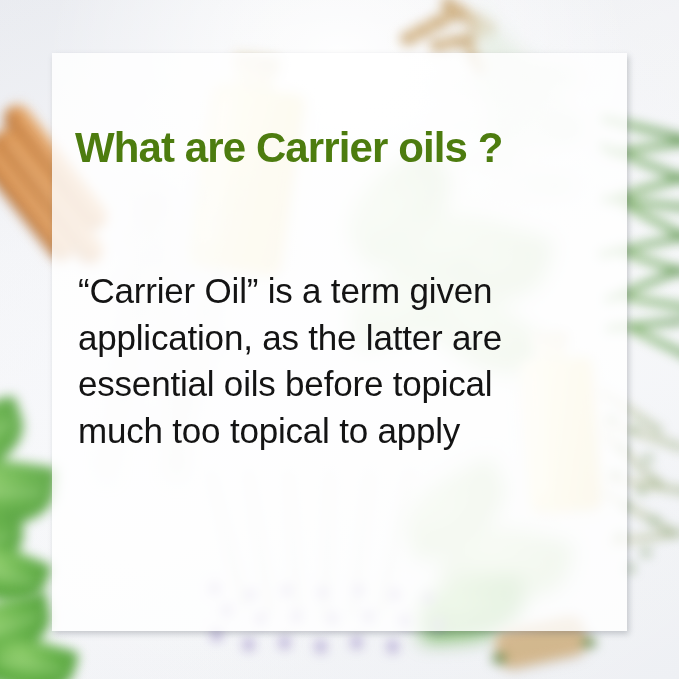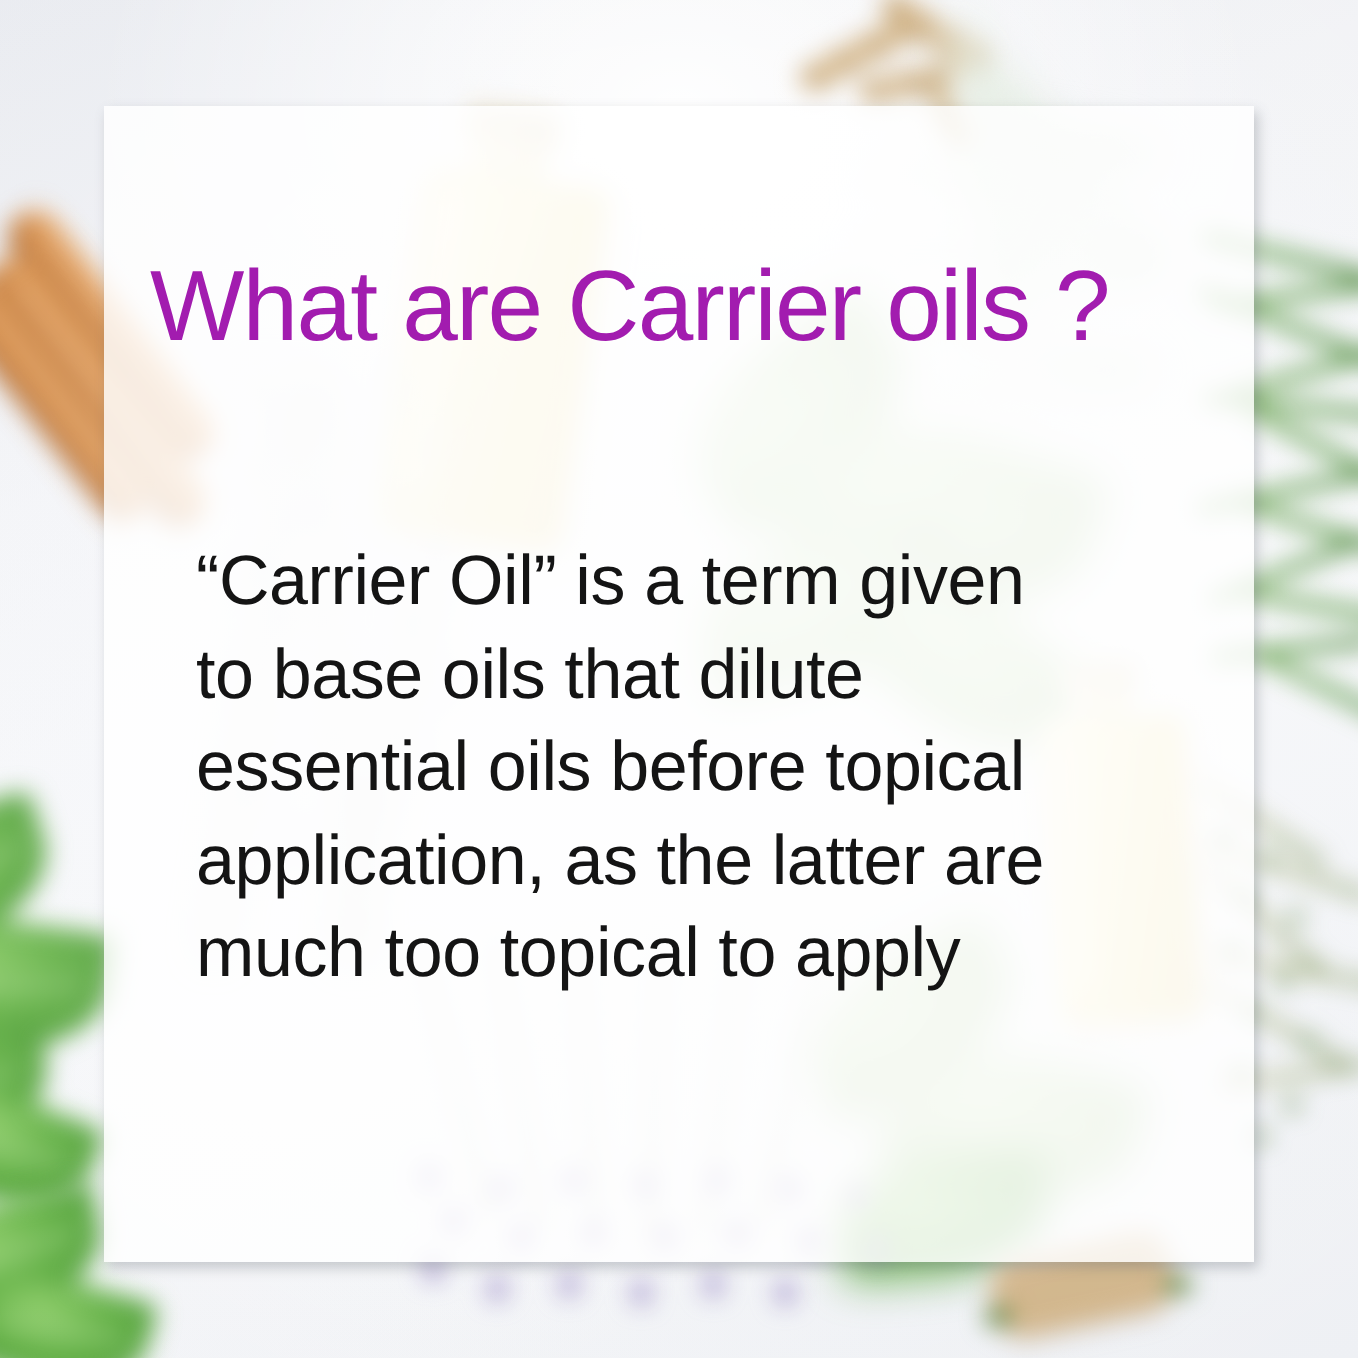--- a/index.html
+++ b/index.html
@@ -151,40 +151,40 @@
     background: rgba(255,255,255,0.82);
     box-shadow: 2px 3px 6px rgba(90,95,105,0.30);
   }
   #card-inner { position:relative; width:100%; height:100%; }
 
   #title {
     position: absolute;
     left: 23px;
     top: 71px;
     margin: 0;
-    font-size: 50px;
-    font-weight: 400;
+    font-size: 42px;
+    font-weight: 700;
     letter-spacing: -0.9px;
-    color: #a21caf;
+    color: #4d7c0f;
     white-space: nowrap;
   }
 
   #body-copy {
     position: absolute;
     left: 26px;
     top: 215px;
     width: 536px;
     margin: 0;
     font-size: 35px;
     font-weight: 400;
     line-height: 46.5px;
     letter-spacing: -0.2px;
     color: #141414;
   }
-  #body-copy .ln { display: block; white-space: nowrap; margin-left: 20px; }
+  #body-copy .ln { display: block; white-space: nowrap; }
 </style>
 </head>
 <body>
 
 <div id="stage">
 
   <div id="photo">
 
     <div class="po blur-lo" style="left:-58px; top:150px; width:180px; height:110px; transform:rotate(52deg);">
       <div class="cinnamon" style="position:absolute; left:0; top:0;">
@@ -395,21 +395,20 @@
 
     <div id="haze"></div>
   </div>
 
   <div id="card">
     <div id="card-inner">
       <h1 id="title">What are Carrier oils ?</h1>
 
       <div id="body-copy">
         <span class="ln">“Carrier Oil” is a term given</span>
-        <span class="ln">to base oils that dilute</span>
+        <span class="ln">application, as the latter are</span>
         <span class="ln">essential oils before topical</span>
-        <span class="ln">application, as the latter are</span>
         <span class="ln">much too topical to apply</span>
       </div>
     </div>
   </div>
 
 </div>
 
 </body></html>

